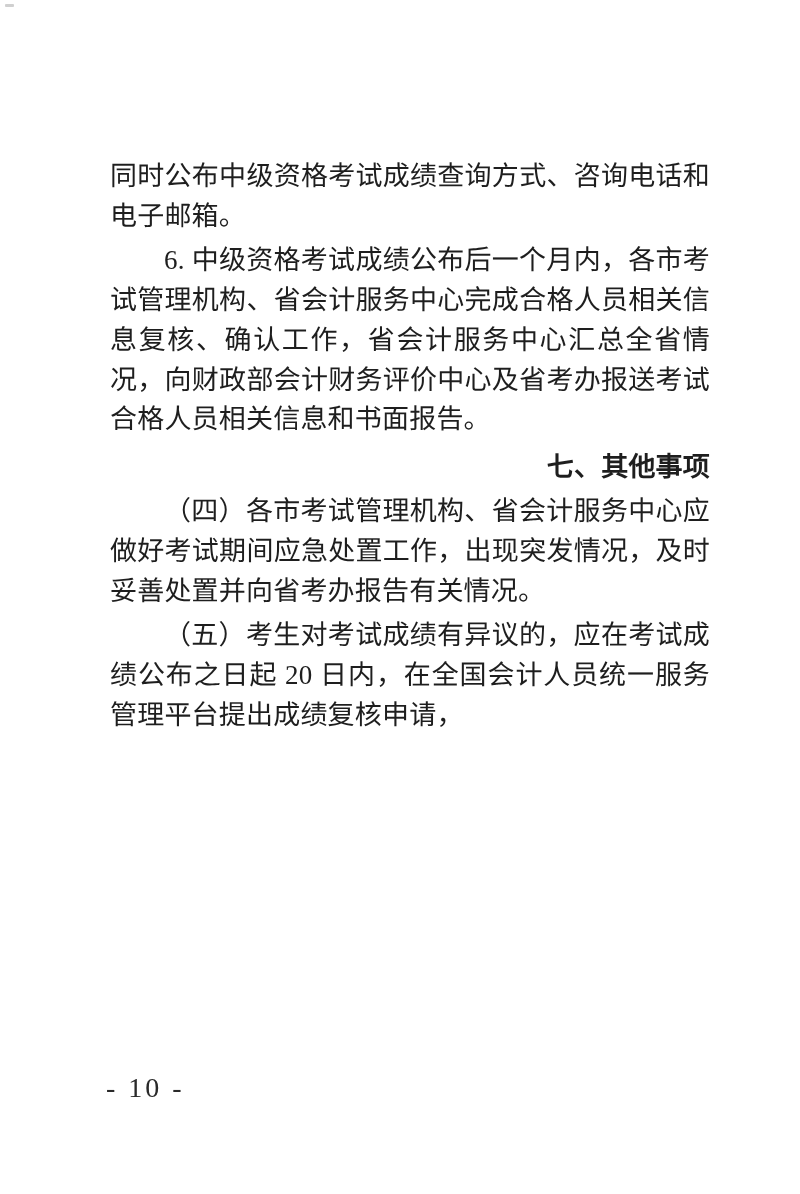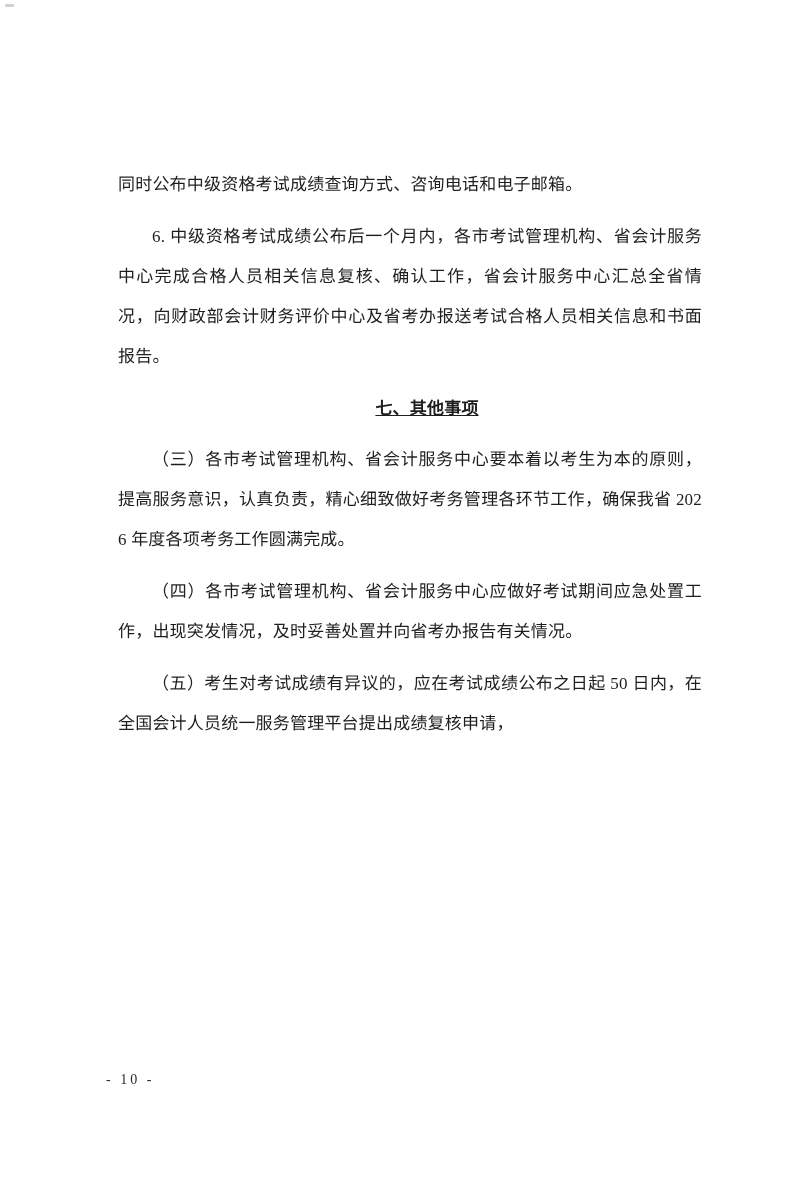--- a/index.html
+++ b/index.html
@@ -27,59 +27,57 @@
     border-radius: 1px;
   }
   .textblock {
     position: absolute;
     left: 106px;
     top: 153px;
     width: 608px;
     color: #1e1e1e;
   }
   .para {
-    margin: 12px;
-    font-size: 17px;
+    margin: 4px;
+    font-size: 27px;
     line-height: 39.9px;
     text-align: justify;
     text-justify: inter-ideograph;
     letter-spacing: 0.2px;
     word-break: break-all;
   }
   .para.indent {
     text-indent: 2em;
   }
   .para.heading {
     font-weight: 700;
     text-indent: 2em;
     margin-top: 8px;
-    text-align: center;
-    text-decoration: underline;
+    text-align: right;
   }
   .footer-pagenum {
     position: absolute;
     left: 106px;
     top: 1072px;
-    font-size: 14px;
+    font-size: 28px;
     letter-spacing: 3px;
     color: #2a2a2a;
     font-family: "Liberation Serif", "DejaVu Serif", serif;
   }
 </style>
 </head>
 <body>
 
 <div class="page">
 
   <div class="scan-artifact"></div>
 
   <div class="textblock">
     <p class="para">同时公布中级资格考试成绩查询方式、咨询电话和电子邮箱。</p>
     <p class="para indent">6. 中级资格考试成绩公布后一个月内，各市考试管理机构、省会计服务中心完成合格人员相关信息复核、确认工作，省会计服务中心汇总全省情况，向财政部会计财务评价中心及省考办报送考试合格人员相关信息和书面报告。</p>
     <p class="para heading">七、其他事项</p>
-    <p class="para indent">（三）各市考试管理机构、省会计服务中心要本着以考生为本的原则，提高服务意识，认真负责，精心细致做好考务管理各环节工作，确保我省 2026 年度各项考务工作圆满完成。</p>
     <p class="para indent">（四）各市考试管理机构、省会计服务中心应做好考试期间应急处置工作，出现突发情况，及时妥善处置并向省考办报告有关情况。</p>
-    <p class="para indent">（五）考生对考试成绩有异议的，应在考试成绩公布之日起 50 日内，在全国会计人员统一服务管理平台提出成绩复核申请，</p>
+    <p class="para indent">（五）考生对考试成绩有异议的，应在考试成绩公布之日起 20 日内，在全国会计人员统一服务管理平台提出成绩复核申请，</p>
   </div>
 
   <div class="footer-pagenum">- 10 -</div>
 
 </div>
 
 </body></html>

